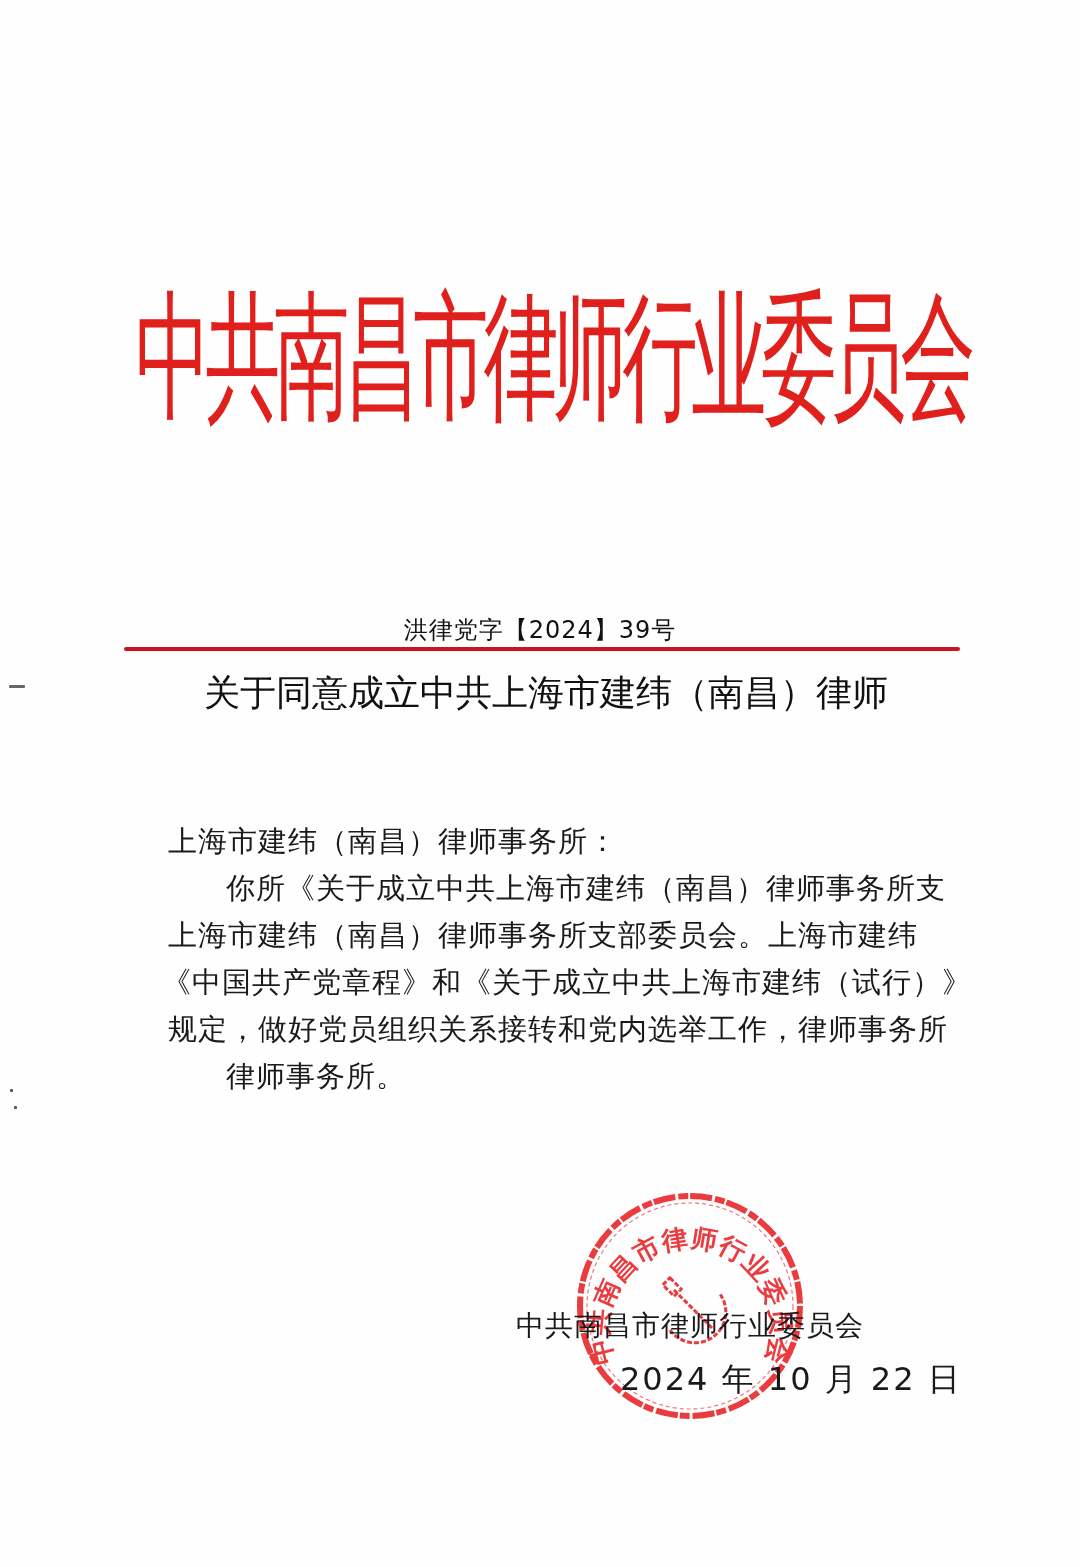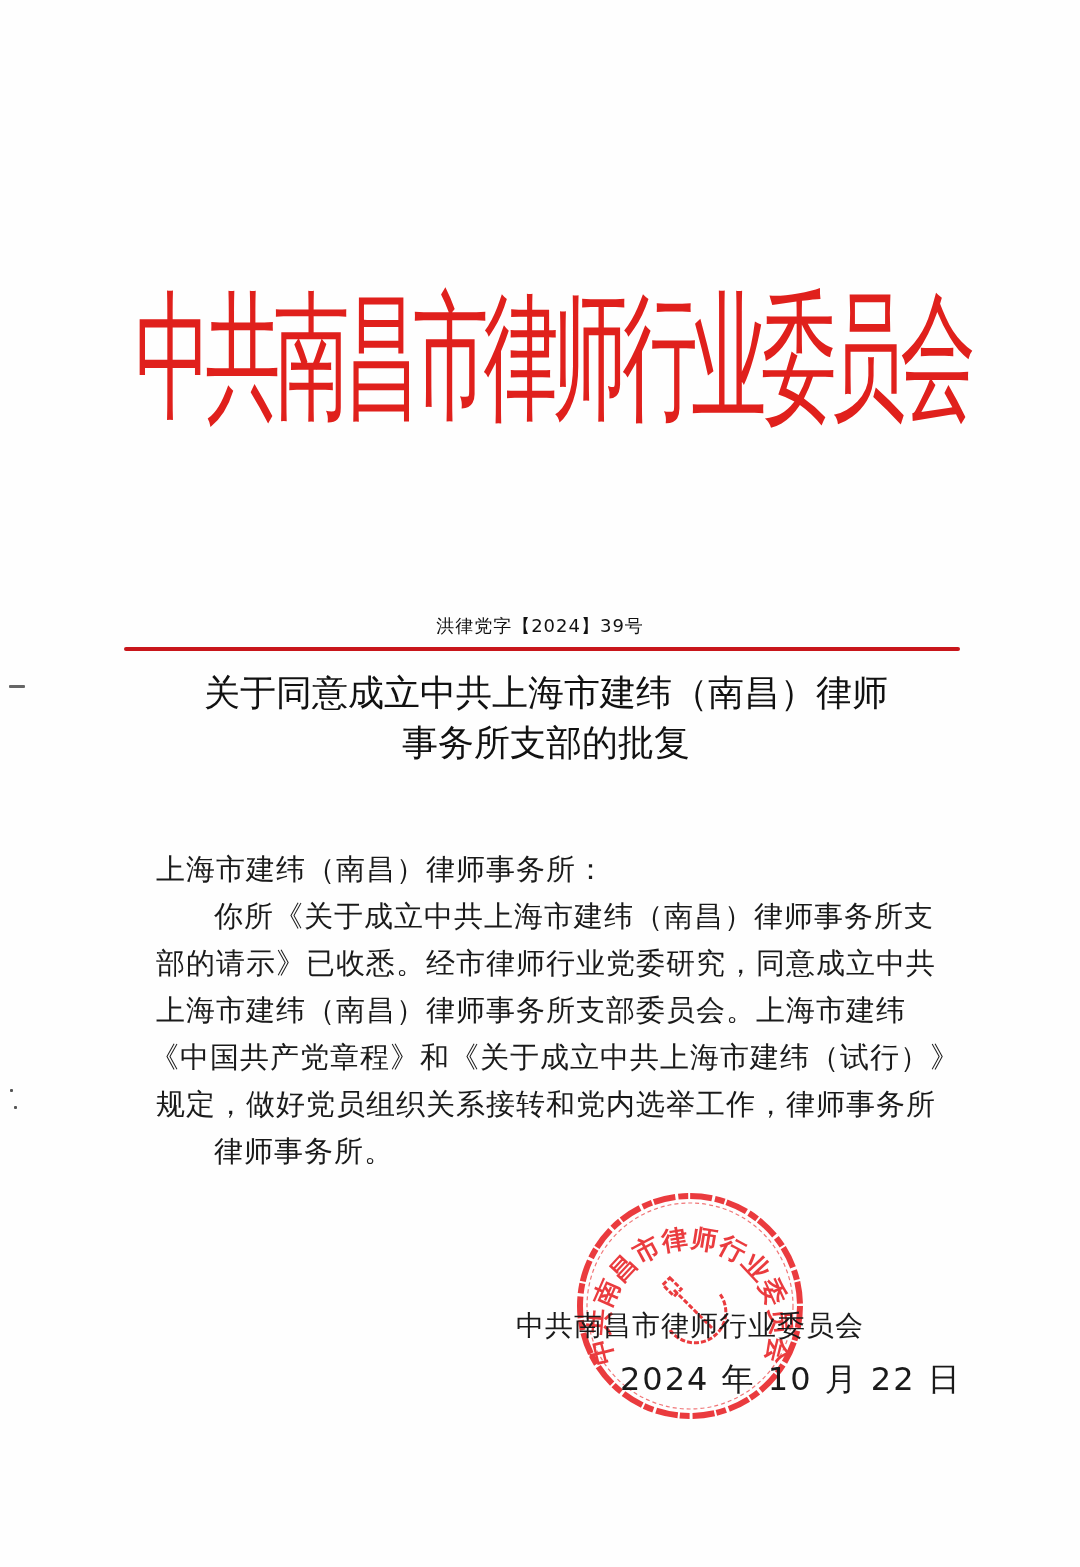--- a/index.html
+++ b/index.html
@@ -44,21 +44,21 @@
       text-align: center;
       transform: scaleX(0.78);
     }
     .docnum {
       position: absolute;
       left: 0;
       width: 1080px;
       top: 614px;
       text-align: center;
       font-family: "DejaVu Sans", "Liberation Sans", sans-serif;
-      font-size: 18px;
+      font-size: 24px;
       color: #111;
       letter-spacing: 1px;
     }
     .red-rule {
       position: absolute;
       left: 124px;
       top: 647px;
       width: 836px;
       height: 4px;
       background: #c8161b;
@@ -71,29 +71,28 @@
       top: 668px;
       text-align: center;
       font-family: "DejaVu Sans", "Liberation Sans", sans-serif;
       font-size: 36px;
       line-height: 50px;
       color: #111;
     }
     .title .t2 { display: block; padding-left: 12px; }
     .body {
       position: absolute;
-      left: 156px;
+      left: 168px;
       top: 818px;
       width: 760px;
       font-family: "DejaVu Sans", "Liberation Sans", sans-serif;
       font-size: 29px;
       line-height: 47px;
       color: #1a1a1a;
       letter-spacing: 1px;
-      margin-top: 28px;
     }
     .body .line { display: block; white-space: nowrap; }
     .body .line.first { padding-left: 58px; }
     .signature {
       position: absolute;
       left: 516px;
       top: 1307px;
       font-family: "DejaVu Sans", "Liberation Sans", sans-serif;
       font-size: 28px;
       color: #1a1a1a;
@@ -144,27 +143,25 @@
     <span>员</span>
     <span>会</span>
   </div>
 
   <div class="docnum">洪律党字【2024】39号</div>
 
   <div class="red-rule"></div>
 
   <div class="title">
     <span class="t2">关于同意成立中共上海市建纬（南昌）律师</span>
-    <span class="t2">事务所支部的批复</span>
   </div>
 
   <div class="body">
     <span class="line">上海市建纬（南昌）律师事务所：</span>
     <span class="line first">你所《关于成立中共上海市建纬（南昌）律师事务所支</span>
-    <span class="line">部的请示》已收悉。经市律师行业党委研究，同意成立中共</span>
     <span class="line">上海市建纬（南昌）律师事务所支部委员会。上海市建纬</span>
     <span class="line" style="margin-left:-6px">《中国共产党章程》和《关于成立中共上海市建纬（试行）》</span>
     <span class="line">规定，做好党员组织关系接转和党内选举工作，律师事务所</span>
     <span class="line first">律师事务所。</span>
   </div>
 
   <svg class="seal" viewBox="0 0 232 232" xmlns="http://www.w3.org/2000/svg">
     <defs>
       <path id="sealArc" d="M 40 170 A 82 82 0 1 1 192 170" fill="none"></path>
     </defs>

